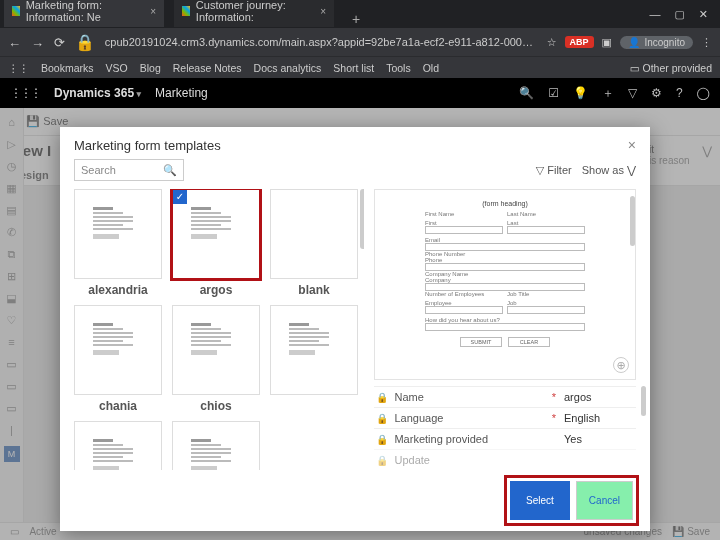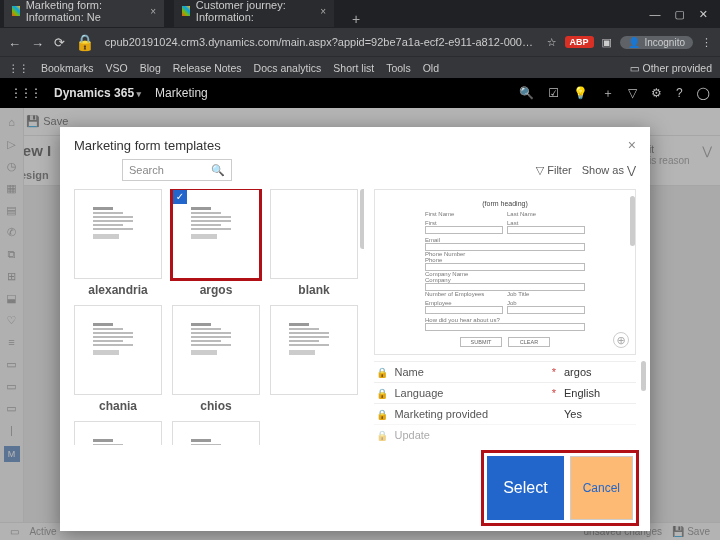--- a/index.html
+++ b/index.html
@@ -39,21 +39,21 @@
   .leftrail div { height: 12px; }
   .leftrail .blue { width: 16px; height: 16px; background: #3b6fb6; color: #fff; font-size: 9px; display:flex; align-items:center; justify-content:center;}
   .statusbar { position: absolute; bottom: 0; left: 0; right: 0; height: 18px; background: #fafafa; border-top: 1px solid #ddd; display: flex; align-items: center; gap: 10px; padding: 0 10px; font-size: 10px; color: #777; }
   .statusbar .spacer { flex: 1; }
   .rightpanel { position: absolute; right: 0; top: 28px; width: 80px; background: #fff; border-left: 1px solid #ddd; padding: 8px; font-size: 10px; color: #555; }
   .rightpanel .close { float: right; font-size: 12px; color: #888; }
   
   .modal { position: absolute; left: 60px; top: 19px; width: 590px; height: 404px; background: #fff; box-shadow: 0 4px 20px rgba(0,0,0,0.4); display: flex; flex-direction: column; }
   .mhead { display: flex; align-items: center; padding: 10px 14px 6px; font-size: 13px; color: #333; }
   .mhead .x { margin-left: auto; color: #888; font-size: 14px; }
-  .mtools { display: flex; align-items: center; padding: 0 14px 8px; gap: 10px; font-size: 11px; color: #555; margin-left: 48px; }
+  .mtools { display: flex; align-items: center; padding: 0 14px 8px; gap: 10px; font-size: 11px; color: #555; }
   .searchbox { width: 110px; height: 22px; border: 1px solid #ccc; display: flex; align-items: center; padding: 0 6px; font-size: 11px; color: #888; justify-content: space-between; }
   .mtools .spacer { flex: 1; }
   .mbody { flex: 1; display: flex; padding: 0 14px; gap: 10px; overflow: hidden; }
   .gallery { width: 290px; overflow: hidden; position: relative; }
   .grid { display: grid; grid-template-columns: repeat(3, 88px); gap: 8px 10px; }
   .card { text-align: center; }
   .thumb { width: 88px; height: 90px; border: 1px solid #ddd; background: #fff; position: relative; display:flex; align-items:center; justify-content:center; }
   .card.sel .thumb { outline: 3px solid #b11116; outline-offset: -1px; }
   .check { position: absolute; top: 0; left: 0; width: 14px; height: 14px; background: #2266cc; color: #fff; font-size: 10px; line-height: 14px; text-align: center; }
   .formprev { width: 56px; height: 60px; background: #fff; border: 0; display:flex; flex-direction:column; gap:2px; padding:3px; }
@@ -79,22 +79,22 @@
   .props { margin-top: 6px; font-size: 11px; color: #555; position: relative; }
   .proprow { display: flex; align-items: center; padding: 4px 2px; border-top: 1px solid #eee; }
   .proprow:first-child { border-top: 1px solid #e3e3e3; }
   .plock { color: #999; margin-right: 6px; font-size: 10px; }
   .pname { flex: 1; }
   .star { color: #d04040; margin-right: 8px; }
   .pval { width: 70px; color: #333; }
   .propscroll { position:absolute; right:-10px; top:0; width:5px; height:30px; background:#ccc; border-radius:3px;}
   .mfoot { display: flex; justify-content: flex-end; gap: 8px; padding: 8px 14px; }
   .footwrap { outline: 3px solid #b11116; padding: 3px; display: inline-flex; gap: 6px; }
-  .btn-sel { background: #2266cc; color: #fff; border: none; padding: 23px 16px; font-size: 16px; }
-  .btn-can { background: #fdba74; color: #2266cc; border: 1px solid #ccc; padding: 5px 12px; font-size: 12px; }
+  .btn-sel { background: #2266cc; color: #fff; border: none; padding: 14px 16px; font-size: 10px; }
+  .btn-can { background: #86efac; color: #2266cc; border: 1px solid #ccc; padding: 5px 12px; font-size: 10px; }
 </style>
 </head>
 <body>
 
 <div class="titlebar">
   <div class="tabs">
     <div class="tab">
       <span class="fav"></span>
       <span>Marketing form: Information: Ne</span>
       <span class="x">×</span>

